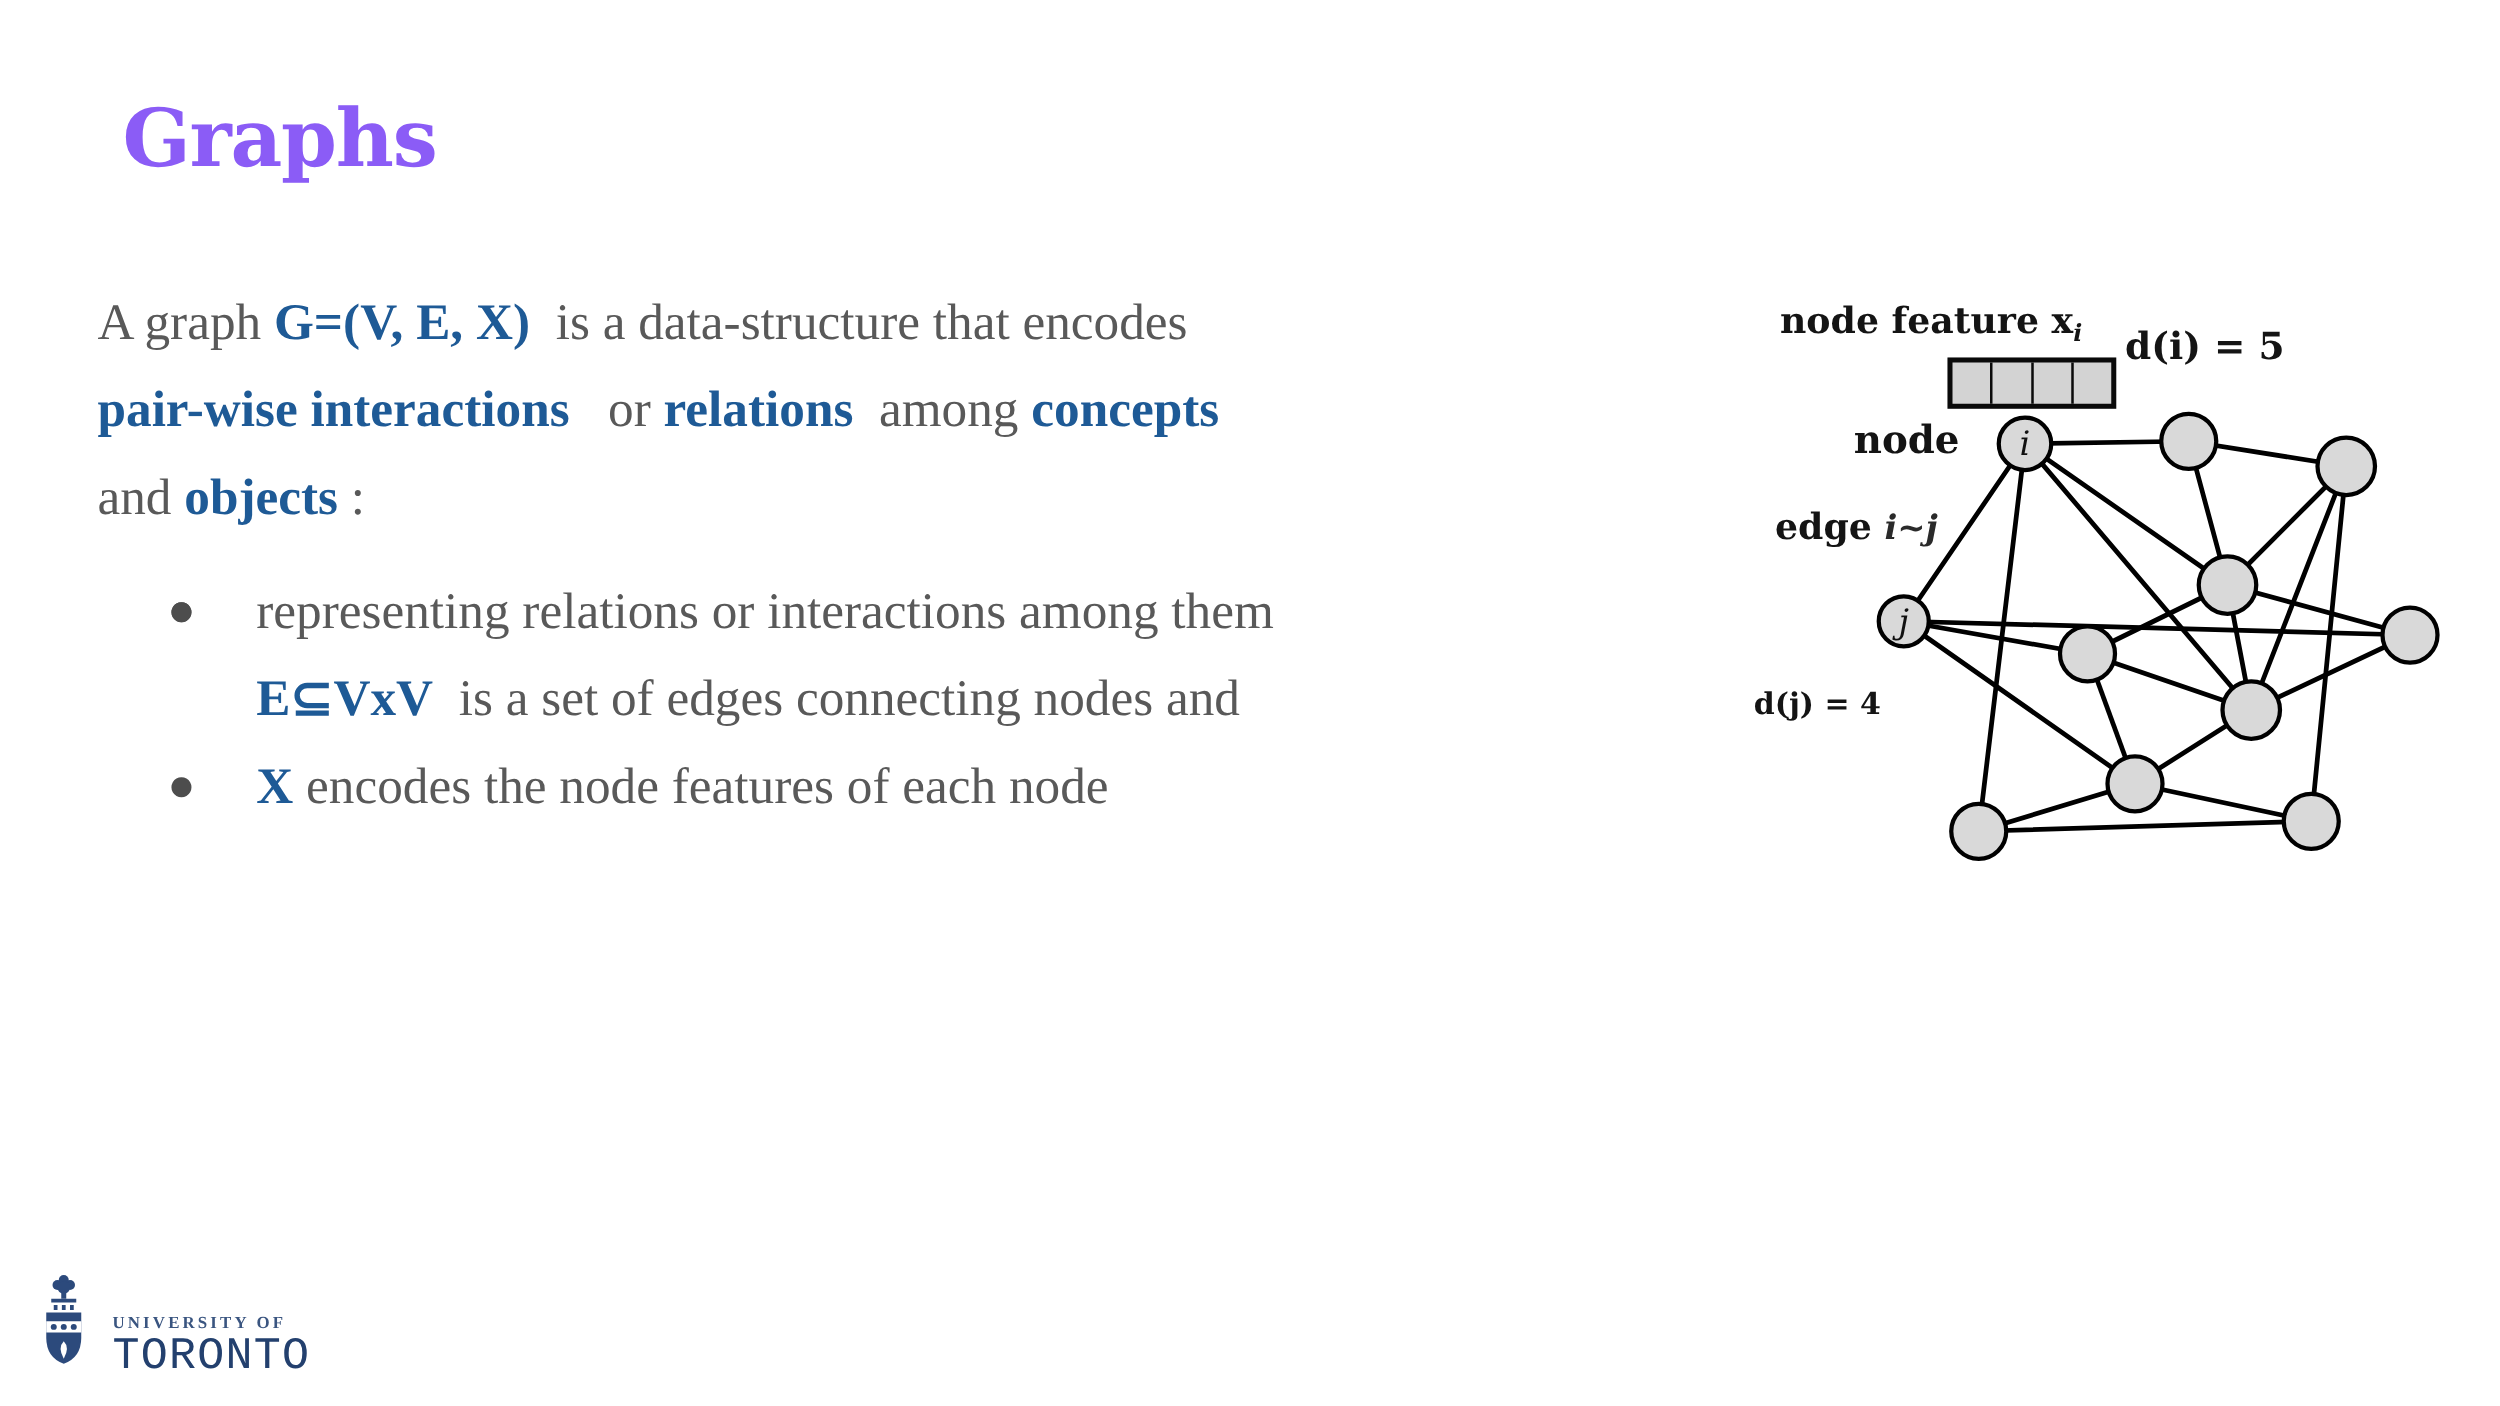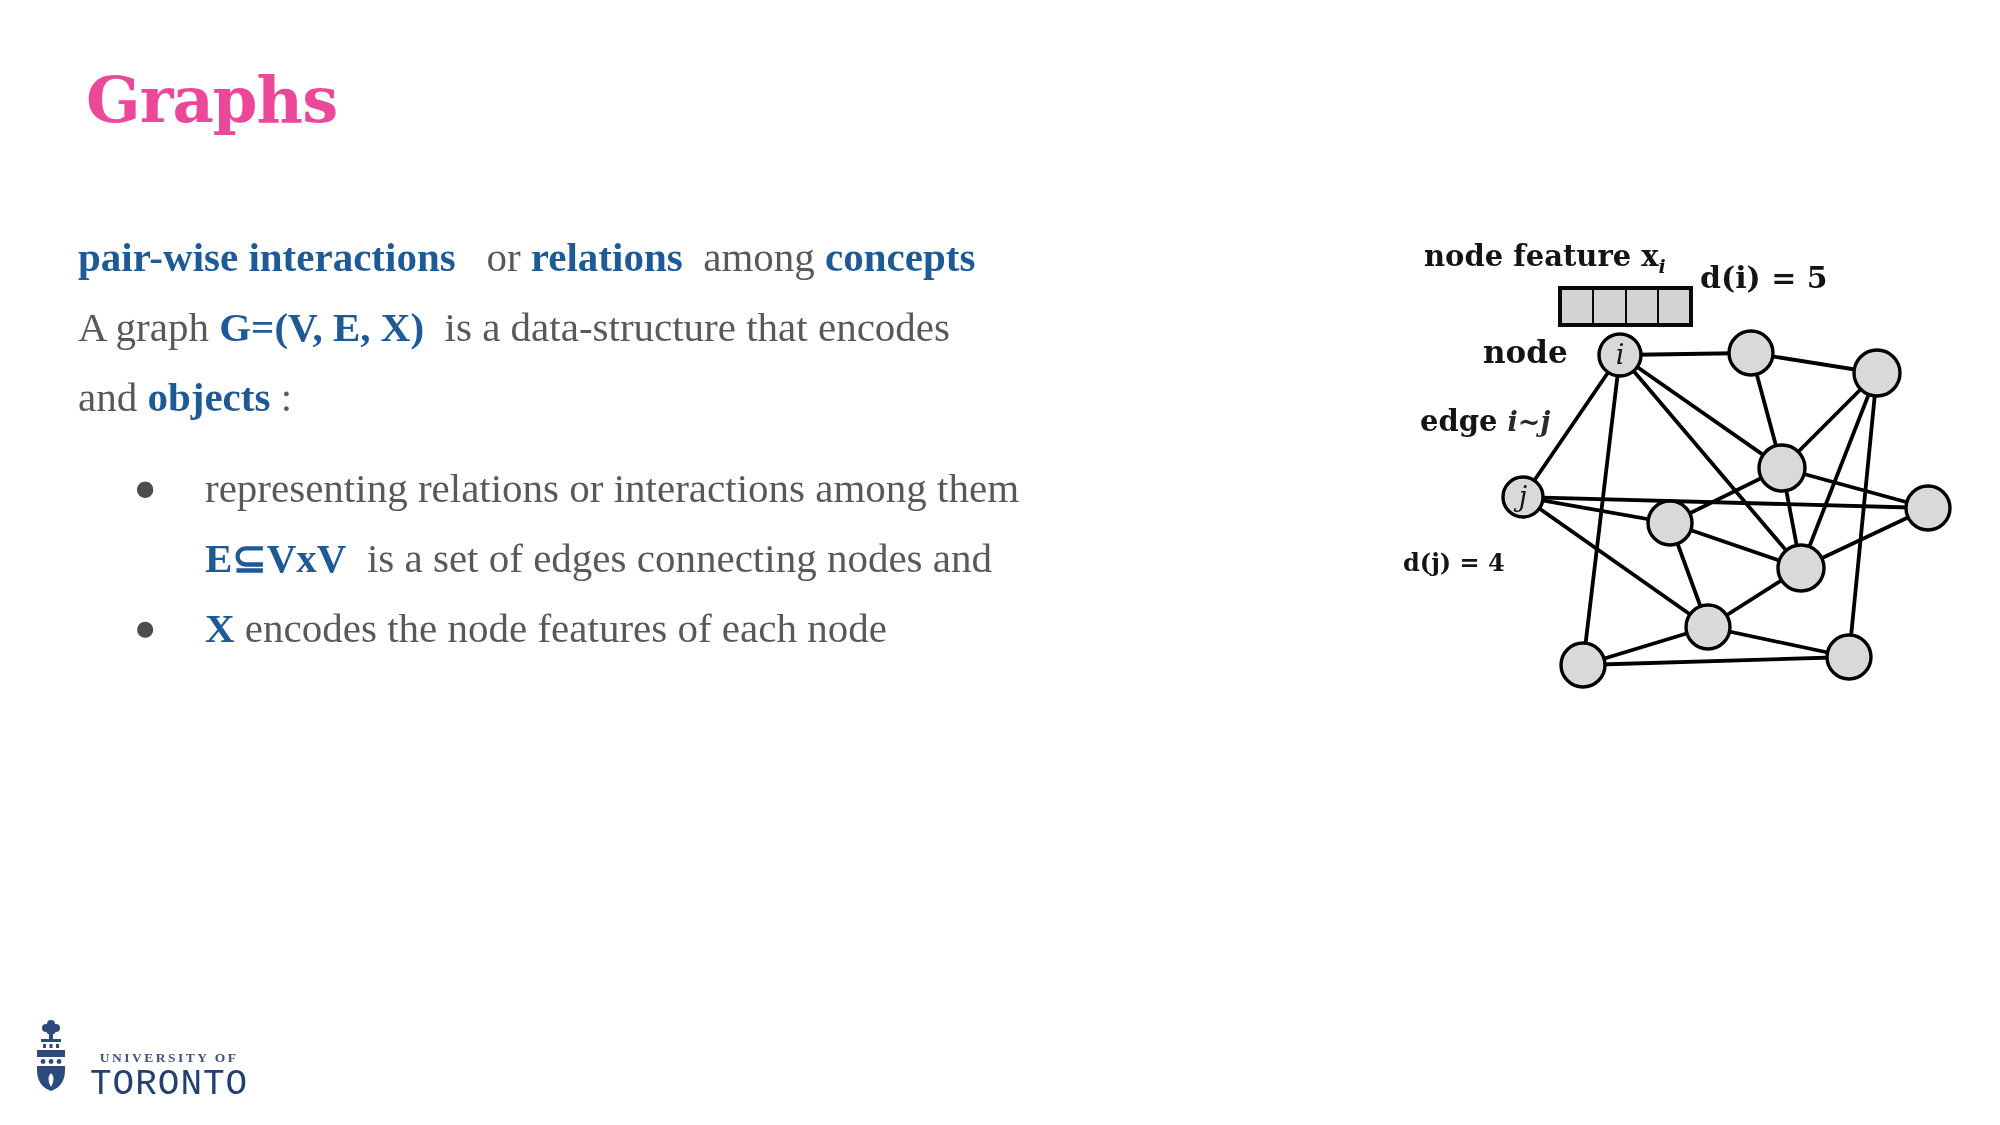--- a/index.html
+++ b/index.html
@@ -2,23 +2,23 @@
 <html><head>
 <meta charset="utf-8">
 <style>
   html,body{margin:0;padding:0;background:#888;}
   .slide{
     position:relative; width:2000px; height:1125px; background:#ffffff;
     overflow:hidden; font-family:"Liberation Serif", serif;
   }
   
   .title{
-    position:absolute; left:86px; top:66px; margin:0;
+    position:absolute; left:86px; top:66px; margin:12px;
     font-family:"DejaVu Serif", serif;
-    font-size:64px; font-weight:bold; color:#ec4899; line-height:1.05;
+    font-size:64px; font-weight:bold; color:#8b5cf6; line-height:1.05;
     letter-spacing:-1px;
   }
   
   .para{ position:absolute; left:78px; top:222px; }
   .tline{ white-space:pre; font-size:41px; line-height:70px; color:#595959; }
   .tline .em{ color:#1e5a96; font-weight:bold; }
   .bullets{ position:absolute; left:78px; top:453px; margin:0; padding:0; list-style:none; }
   .bullets li{ position:relative; padding-left:127px; }
   .bullets .marker{
     position:absolute; left:58px; top:0; line-height:70px; font-size:21px; color:#4d4d4d;
@@ -46,40 +46,40 @@
   .featbox .cell{ flex:1; border-right:2.5px solid #0a0a0a; }
   .featbox .cell:last-child{ border-right:none; }
   
   .graph-svg{ position:absolute; left:1400px; top:230px; width:580px; height:470px; }
   .gedge{ stroke:#000000; stroke-width:3.8; stroke-linecap:round; }
   .gnode{ fill:#d9d9d9; stroke:#000000; stroke-width:3.4; }
   .nlabel{ font-family:"DejaVu Serif", serif; font-style:italic; font-size:27px; fill:#111; text-anchor:middle; }
   
   .logo{ position:absolute; left:28px; top:1020px; width:260px; height:92px; }
   .crest{ position:absolute; left:0; top:0; }
-  .logo-text{ position:absolute; left:62px; top:30px; color:#23406e;text-align:center; }
+  .logo-text{ position:absolute; left:62px; top:30px; color:#23406e; }
   .logo-line1{
     font-family:"Liberation Serif", serif; font-size:13.5px; font-weight:bold;
     letter-spacing:2.5px; color:#3a5580;
   }
   .logo-line2{
     font-family:Liberation Mono, monospace; font-size:36px; letter-spacing:1px;
     color:#23406e; margin-top:-2px;
   }
 </style>
 </head>
 <body>
 
 <div class="slide">
 
   <h1 class="title">Graphs</h1>
 
   <div class="para" id="para">
+      <div class="tline"><span>A graph </span><span class="em">G=(V, E, X)</span><span>  is a data-structure that encodes</span></div>
       <div class="tline"><span class="em">pair-wise interactions</span><span>   or </span><span class="em">relations</span><span>  among </span><span class="em">concepts</span></div>
-      <div class="tline"><span>A graph </span><span class="em">G=(V, E, X)</span><span>  is a data-structure that encodes</span></div>
       <div class="tline"><span>and </span><span class="em">objects</span><span> :</span></div>
     </div>
 
   <ul class="bullets" id="bullets">
       <li>
         <span class="marker">●</span>
       </li>
       <li>
         <span class="marker">●</span>
         <div class="tline"><span>representing relations or interactions among them</span></div>

